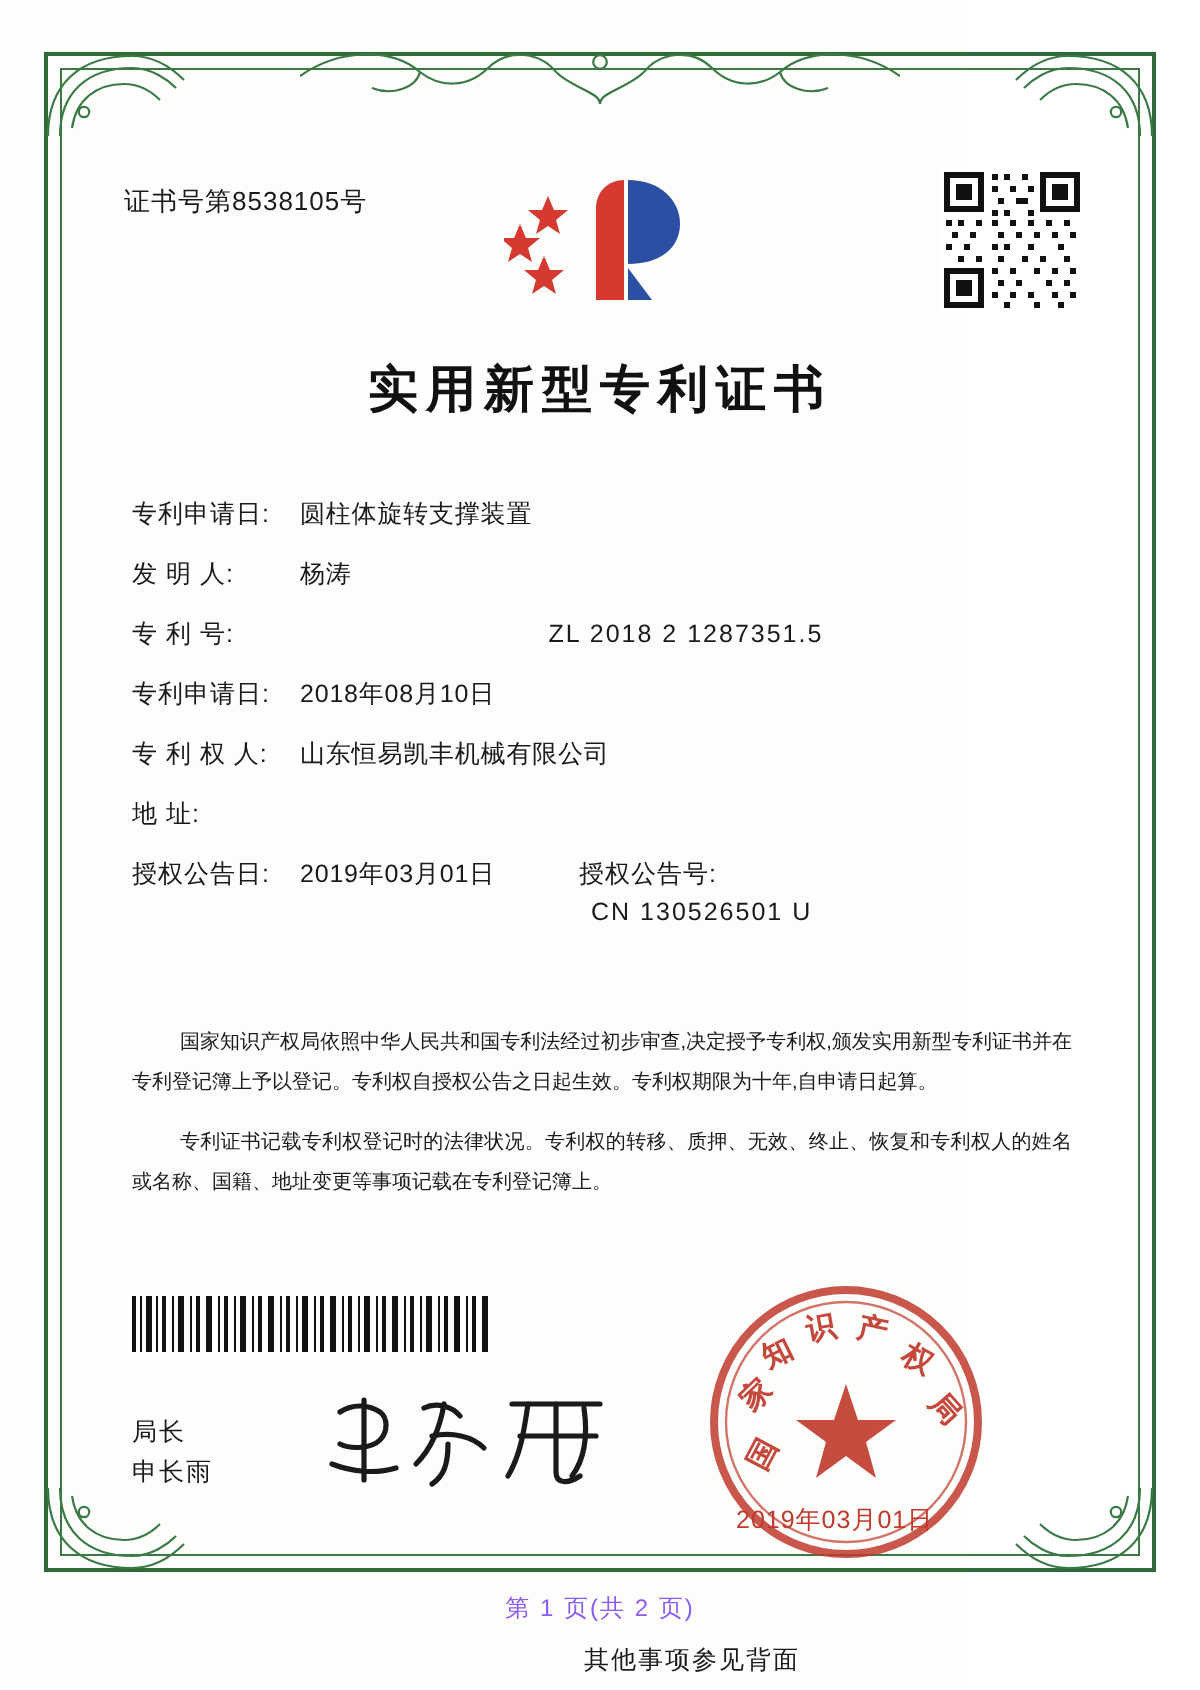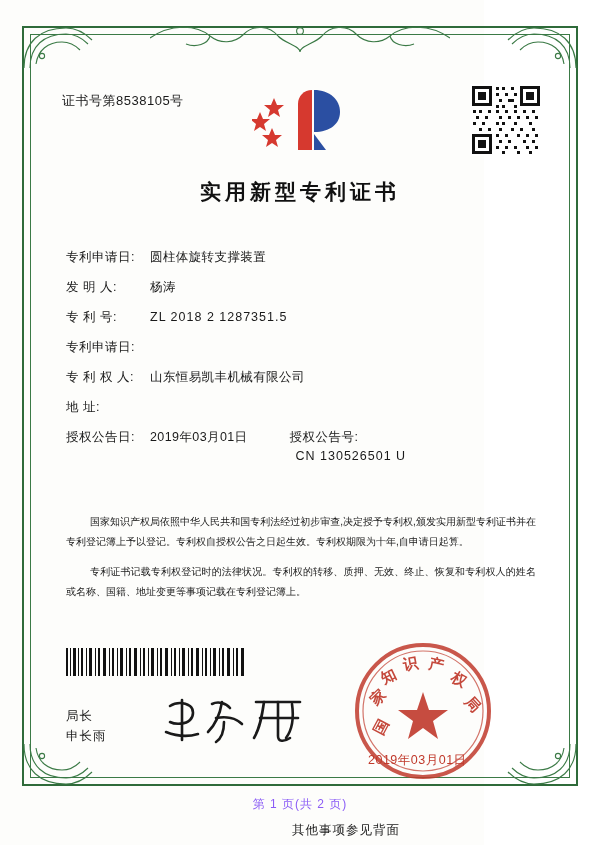--- a/index.html
+++ b/index.html
@@ -94,21 +94,21 @@
   }
 
   
   .main-title {
     position: absolute;
     left: 0;
     top: 178px;
     width: 600px;
     text-align: center;
     font-family: "Liberation Serif", serif;
-    font-size: 21px;
+    font-size: 25px;
     font-weight: bold;
     letter-spacing: 4px;
     color: #111;
   }
 
   
   .fields {
     position: absolute;
     left: 66px;
     top: 248px;
@@ -125,21 +125,21 @@
   .lbl {
     flex: 0 0 auto;
     white-space: nowrap;
     letter-spacing: 0.5px;
   }
   .lbl.w1 { width: 84px; }
   .val {
     flex: 1 1 auto;
     letter-spacing: 0.4px;
   }
-  .val.mono { font-family: "Liberation Sans", sans-serif; letter-spacing: 1px; }
+  .val.mono { font-family: "Liberation Sans", sans-serif; letter-spacing: 1px; text-align: center; }
   .row.two > .seg { display: flex; }
   .seg-right { margin-left: 42px; flex-direction: column; }
 
   
   .paras {
     position: absolute;
     left: 66px;
     top: 512px;
     width: 470px;
     font-size: 10px;
@@ -385,20 +385,21 @@
       <div class="val">杨涛</div>
     </div>
 
     <div class="row">
       <div class="lbl w1">专 利 号:</div>
       <div class="val mono">ZL 2018 2 1287351.5</div>
     </div>
 
     <div class="row">
       <div class="lbl w1">专利申请日:</div>
+      <div class="val">2018年08月10日</div>
     </div>
 
     <div class="row">
       <div class="lbl w1">专 利 权 人:</div>
       <div class="val">山东恒易凯丰机械有限公司</div>
     </div>
 
     <div class="row">
       <div class="lbl w1">地 址:</div>
     </div>

